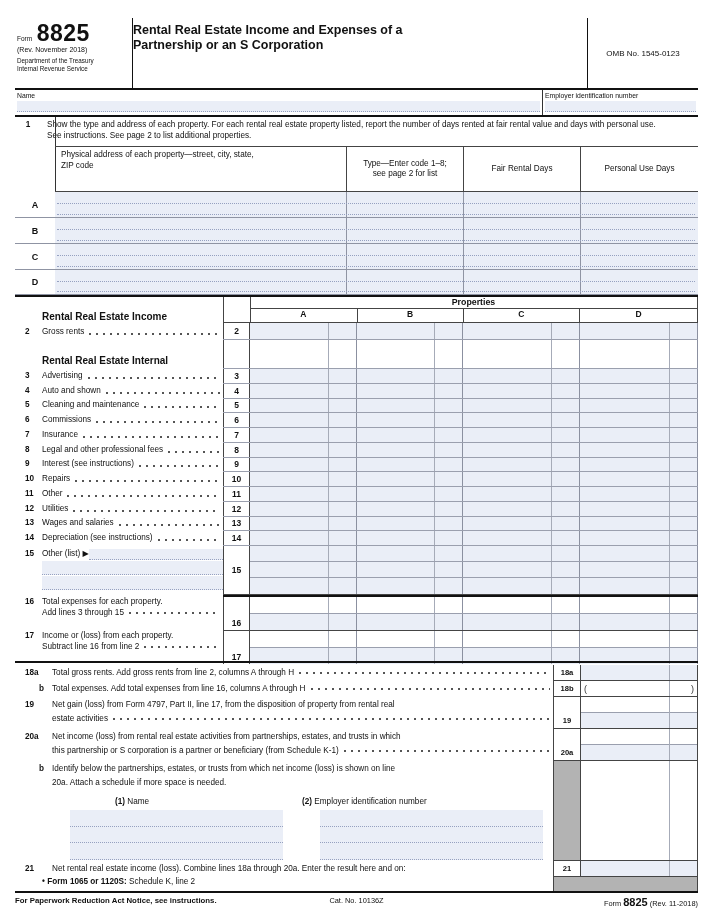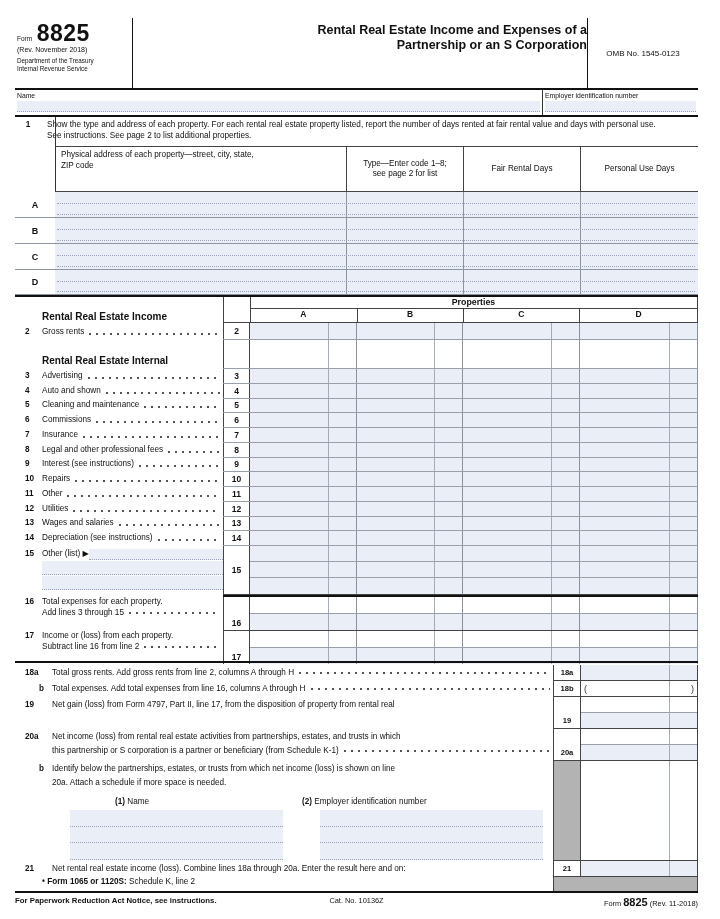--- a/index.html
+++ b/index.html
@@ -8,21 +8,21 @@
   .page{position:relative;width:720px;height:919px;background:#fff;overflow:hidden}
   .form{position:absolute;left:15px;top:0;width:683px;height:919px}
   .b{font-weight:bold}
   
   .hdr{position:absolute;left:0;top:18px;width:683px;height:72px;border-bottom:2px solid #111;display:flex}
   .hleft{width:118px;border-right:1.5px solid #111;padding:4px 2px 0 2px}
   .formword{font-size:6.5px}
   .formnum{font-size:23px;font-weight:bold;letter-spacing:0.5px;line-height:22px}
   .rev{font-size:7px;margin-top:1px}
   .dept{font-size:6.3px;margin-top:4px;line-height:7.5px}
-  .hcenter{flex:1;text-align:right;border-right:1.5px solid #111;padding-top:5px}
+  .hcenter{flex:1;text-align:left;border-right:1.5px solid #111;padding-top:5px}
   .title{font-size:12.5px;font-weight:bold;line-height:14.5px}
   .attach{font-size:7.8px;font-weight:bold;margin-top:3px}
   .goto{font-size:7.8px;font-weight:bold;margin-top:2px}
   .hright{width:110px;display:flex;align-items:center;justify-content:center;font-size:8px}
   
   .namerow{position:absolute;left:0;top:90px;width:683px;height:27px;border-bottom:2px solid #111;display:flex}
   .ncell{display:flex;flex-direction:column;font-size:6.8px;padding:2px 2px 0 2px}
   .ncell .strip{margin-top:auto;margin-bottom:3px;height:11px;background:var(--fill);border-bottom:1px dotted #96a1c0}
   .nleft{width:528px;border-right:1px solid #333}
   .nright{flex:1}
@@ -478,20 +478,24 @@
           <div class="sline">
             <span>Total expenses. Add total expenses from line 16, columns A through H</span>
             <span class="lead"></span>
           </div>
         </div>
   </div>
   <div class="srowt" style="top:699px;white-space:normal">
     <div class="sn">19</div>
     <div class="scol">
       <div>Net gain (loss) from Form 4797, Part II, line 17, from the disposition of property from rental real</div>
+      <div class="sline" style="margin-top:3px">
+            <span>estate activities</span>
+            <span class="lead"></span>
+          </div>
     </div>
   </div>
   <div class="srowt" style="top:731px;white-space:normal">
     <div class="sn">20a</div>
     <div class="scol">
       <div>Net income (loss) from rental real estate activities from partnerships, estates, and trusts in which</div>
       <div class="sline" style="margin-top:3px">
             <span>this partnership or S corporation is a partner or beneficiary (from Schedule K-1)</span>
             <span class="lead"></span>
           </div>

